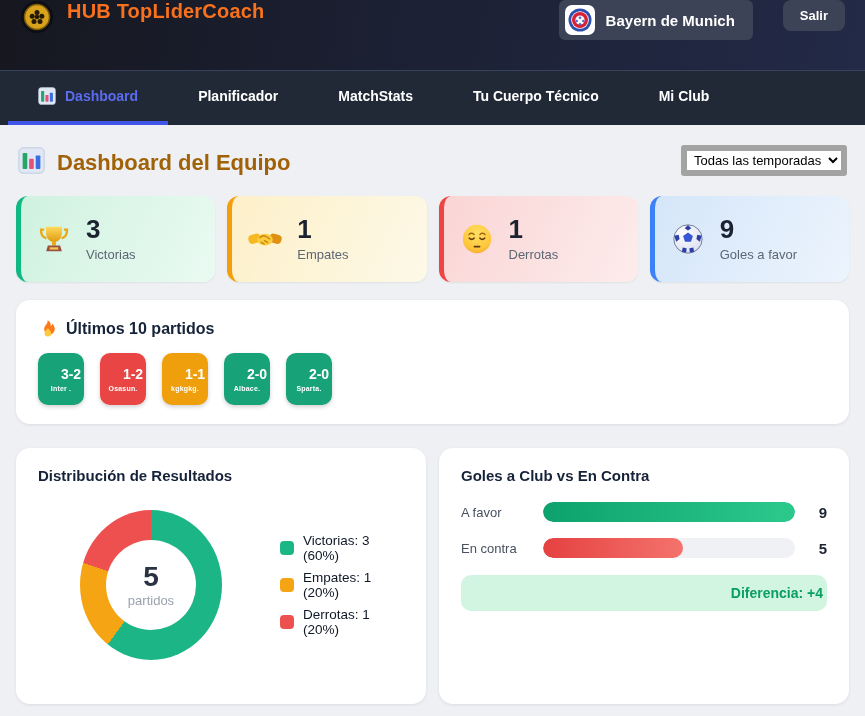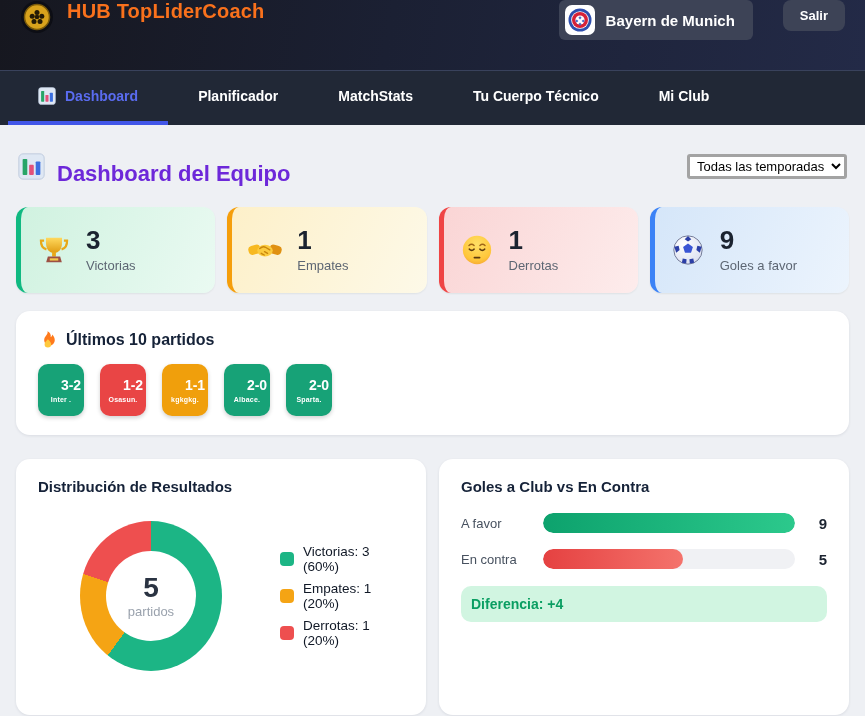--- a/index.html
+++ b/index.html
@@ -21,22 +21,22 @@
   
   .nav { flex:0 0 55px; background:#212836; border-top:1px solid #39425c; display:flex;
          align-items:stretch; padding:0 8px;text-align:right; }
   .tab { display:flex; align-items:center; gap:9px; padding:0 30px; color:#fff; font-weight:bold;
          font-size:14px; cursor:pointer; border-bottom:4px solid transparent; }
   .tab.active { color:#5a6cf0; border-bottom-color:#4156e8; }
 
   
   .main { flex:1; padding:16px; overflow:hidden; }
   .title-row { display:flex; align-items:center; margin:4px 2px 20px; }
-  .page-title { font-size:22px; font-weight:bold; color:#6d28d9; margin:16px 0 0 12px; flex:1; }
-  .season-select { font-family:inherit; font-size:13px; padding:1px 3px; border:3px solid #a3a3a3;
+  .page-title { font-size:22px; font-weight:bold; color:#a16207; margin:4px 0 0 12px; flex:1; }
+  .season-select { font-family:inherit; font-size:13px; padding:1px 3px; border:6px solid #a3a3a3;
                    border-radius:3px; background:#fff; color:#000; }
 
   .stats-row { display:grid; grid-template-columns:repeat(4,1fr); gap:12px; }
   .stat-card { border-radius:12px; border-left:5px solid #ccc; padding:0 16px; height:86px;
                display:flex; align-items:center; gap:15px; box-shadow:0 1px 2px rgba(20,40,30,.07); }
   .stat-green  { background:linear-gradient(115deg,#d0f2e0,#eafaf2); }
   .stat-yellow { background:linear-gradient(115deg,#fdf0c9,#fdf9e8); }
   .stat-red    { background:linear-gradient(115deg,#fad5d5,#fdecec); }
   .stat-blue   { background:linear-gradient(115deg,#d5e6f9,#ecf4fd); }
   .stat-num { font-size:26px; font-weight:bold; color:#1b2330; line-height:1.05; }
@@ -71,21 +71,21 @@
 
   .goal-rows { margin-top:18px; display:flex; flex-direction:column; gap:16px; }
   .goal-row { display:flex; align-items:center; }
   .goal-label { width:82px; font-size:13px; color:#47515f; }
   .goal-track { flex:1; height:20px; border-radius:10px; background:#f0f1f4; overflow:hidden; }
   .goal-fill { height:100%; border-radius:10px; }
   .fill-green { background:linear-gradient(90deg,#0da26d,#2cc98c); }
   .fill-red   { background:linear-gradient(90deg,#e54141,#f4736c); }
   .goal-value { width:24px; text-align:right; font-size:15px; font-weight:bold; color:#1b2330; margin-left:8px; }
   .diff-box { margin-top:17px; background:#d1f5e1; color:#0a9e62; font-weight:bold; font-size:14px;
-              text-align:left; border-radius:10px; padding:10px 10px; }
+              text-align:right; border-radius:10px; padding:10px 4px; }
 
   svg { display:block; }
 </style>
 </head>
 <body>
 
 <div class="app">
 
   <div class="header">
     <span>

